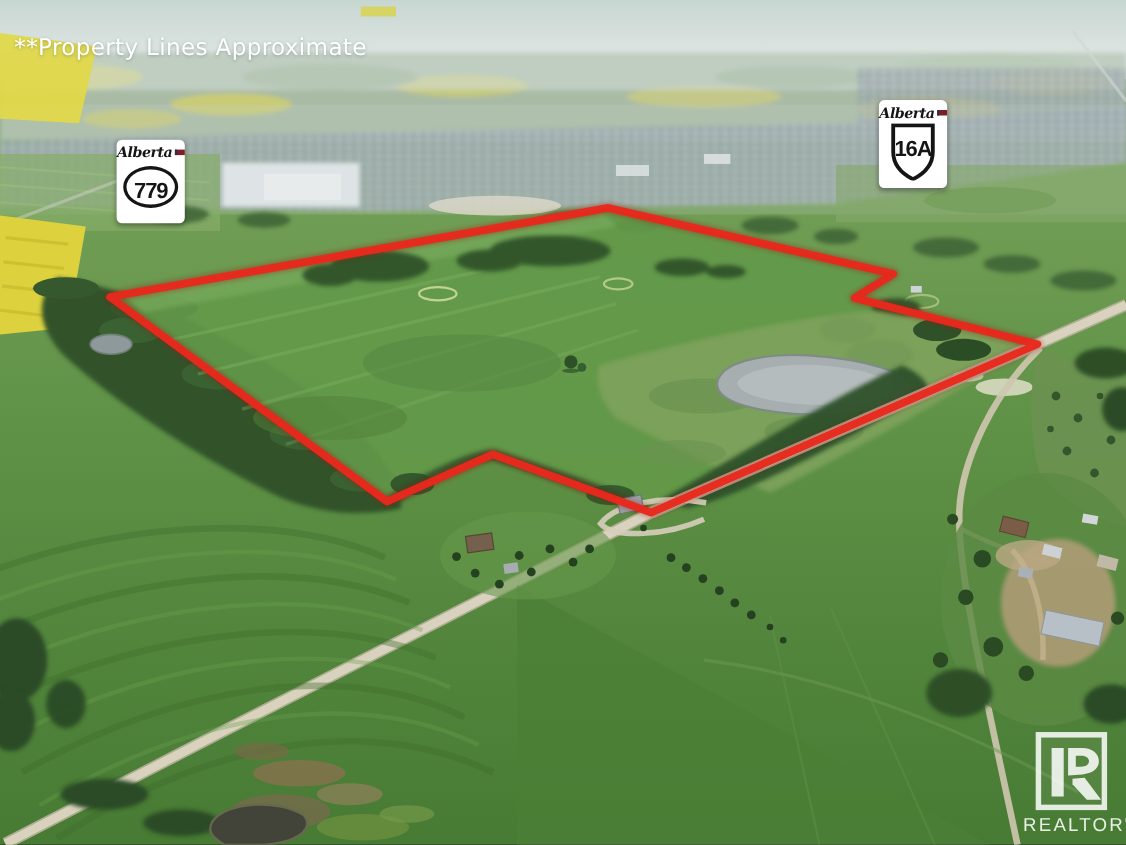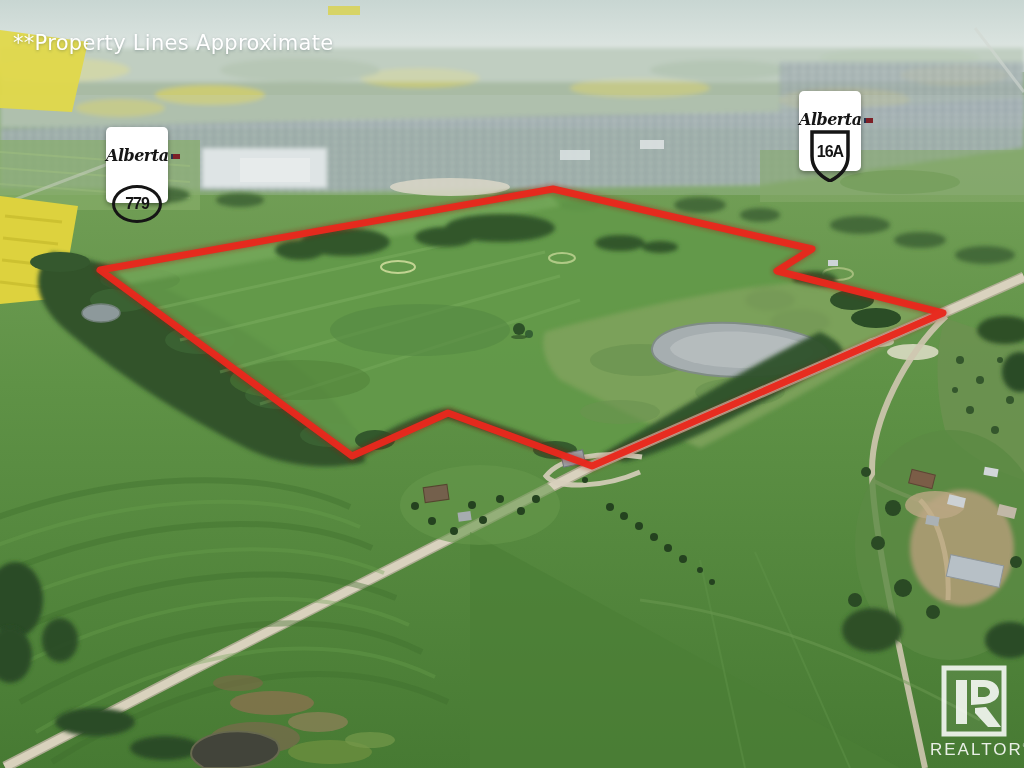--- a/index.html
+++ b/index.html
@@ -4,27 +4,27 @@
 <style>
   html,body{margin:0;padding:0;background:#222;}
   .stage{position:relative;width:1024px;height:768px;overflow:hidden;font-family:"DejaVu Sans",sans-serif;}
   .scene{position:absolute;left:0;top:0;width:1024px;height:768px;display:block;}
   .disclaimer{position:absolute;left:13px;top:30px;color:#ffffff;font-size:21px;line-height:26px;
     font-weight:500;letter-spacing:.3px;text-shadow:0 1px 3px rgba(40,60,70,.35);text-align:center;}
   .shield{position:absolute;background:#ffffff;border-radius:5px;box-shadow:0 2px 5px rgba(0,0,0,.35);
     text-align:center;color:#151515;}
   .shield-779{left:106px;top:127px;width:62px;height:76px;}
   .shield-16a{left:799px;top:91px;width:62px;height:80px;}
-  .shield .script{margin-top:19px;font-family:"DejaVu Serif",serif;font-style:italic;font-weight:700;
-    font-size:16px;letter-spacing:-.5px;white-space:nowrap;}
+  .shield .script{margin-top:5px;font-family:"DejaVu Serif",serif;font-style:italic;font-weight:700;
+    font-size:13px;letter-spacing:-.5px;white-space:nowrap;}
   .shield .flag{display:inline-block;width:7px;height:5px;background:#7d1f26;border-left:2px solid #26324f;
     margin-left:2px;vertical-align:2px;}
-  .oval{margin:20px auto 0;width:44px;height:32px;border:3px solid #151515;border-radius:50%;
-    display:flex;align-items:center;justify-content:center;}
-  .route-num{font-family:"Liberation Sans",sans-serif;font-weight:700;font-size:16px;letter-spacing:-1px;}
+  .oval{margin:4px auto 0;width:44px;height:32px;border:3px solid #151515;border-radius:50%;
+    display:flex;align-items:flex-end;justify-content:center;}
+  .route-num{font-family:"Liberation Sans",sans-serif;font-weight:700;font-size:20px;letter-spacing:-1px;}
   .badge16{position:relative;width:48px;height:52px;margin:1px auto 0;}
   .badge16 svg{position:absolute;left:0;top:0;}
   .badge16 .route-num{position:absolute;left:0;top:13px;width:100%;text-align:center;}
   .realtor{position:absolute;left:930px;top:665px;width:88px;text-align:center;}
   .realtor svg{display:block;margin:0 auto;}
   .realtor-word{margin-top:3px;font-family:"Liberation Sans",sans-serif;font-size:17px;letter-spacing:2px;
     color:rgba(255,255,255,.88);white-space:nowrap;}
   .realtor-word sup{font-size:8px;letter-spacing:0;}
 </style>
 </head>

